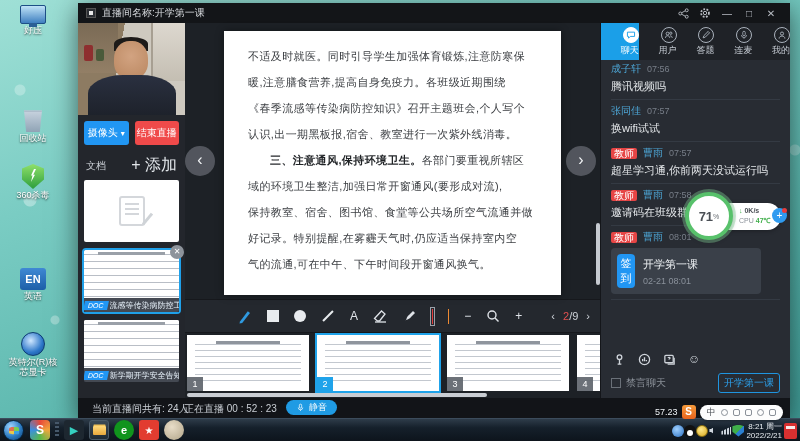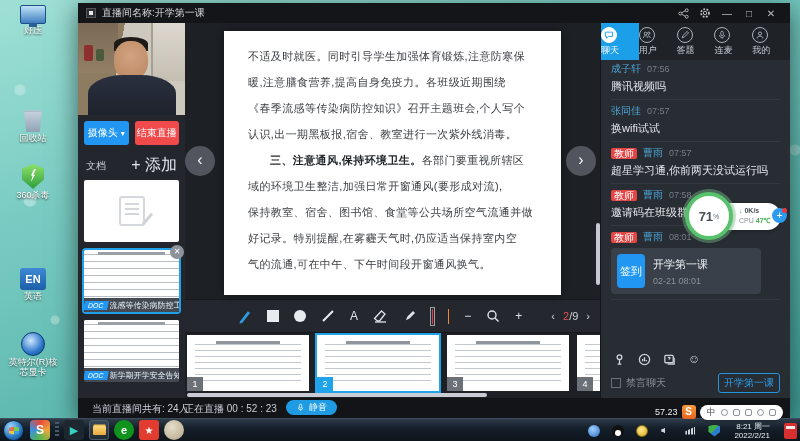--- a/index.html
+++ b/index.html
@@ -106,37 +106,37 @@
   .thumb .tl { position:absolute; inset:6px 8px; background:repeating-linear-gradient(#fff 0 3px, #c3c8cf 3px 4px, #fff 4px 6px); }
   .thumb .tl::before{content:"";position:absolute;left:20%;top:0;right:20%;height:3px;background:#8f959d;}
   .tnum { position:absolute; left:0; bottom:0; width:16px; height:14px; background:rgba(96,101,109,.92);
     color:#fff; font-size:9px; text-align:center; line-height:14px; z-index:2;}
   .thumb.active .tnum { background:#1fa3ea; }
   .hscroll { height:4px; width:300px; margin-left:2px; background:#c9cdd3; border-radius:2px; cursor:pointer; flex:0 0 auto;}
 
   
   .rightcol { width:190px; background:#282c33; display:flex; flex-direction:column; flex:0 0 auto; border-left:1px solid #14161a;}
   .tabs { height:37px; display:flex; background:#1f2227; flex:0 0 auto; }
-  .tab { flex:1; display:flex; flex-direction:column; align-items:flex-start; justify-content:center; gap:1px; cursor:pointer; }
+  .tab { flex:1; display:flex; flex-direction:column; align-items:flex-end; justify-content:center; gap:1px; cursor:pointer; }
   .tab .tcirc { width:16px; height:16px; border:1px solid #aab2bc; border-radius:50%; display:flex; align-items:center; justify-content:center; }
   .tab .tlabel { font-size:9px; color:#c3c9d1; }
   .tab svg { stroke:#aab2bc; fill:none; stroke-width:1.3; }
   .tab.active { background:#1b9fe8; }
   .tab.active .tcirc { background:#fff; border-color:#fff; }
   .tab.active svg { stroke:#1b9fe8; }
   .tab.active .tlabel { color:#fff; }
   .messages { flex:1; padding:2px 10px 0; overflow:hidden; }
   .msg { padding:4px 0 5px; border-bottom:1px solid #343a43; }
   .msg-head { display:flex; align-items:center; gap:6px; height:14px; }
   .badge-t { background:#e64545; color:#fff; font-size:10px; padding:0 3px; border-radius:2px; line-height:11px; }
   .mname { color:#4da6d6; font-size:10px; }
   .mtime { color:#787f89; font-size:9px; }
   .mtext { color:#e4e7ea; font-size:11px; line-height:15px; margin-top:3px; }
   .signin-card { margin-top:4px; background:#3a4049; border-radius:4px; padding:6px; display:flex; gap:8px; align-items:center; width:150px;}
-  .signin-btn { width:28px; height:34px; background:#2196f3; border:none; border-radius:4px; color:#fff; font-size:11px; cursor:pointer; }
+  .signin-btn { width:18px; height:34px; background:#2196f3; border:none; border-radius:4px; color:#fff; font-size:11px; cursor:pointer; }
   .signin-info .st { color:#eef1f4; font-size:11px; }
   .signin-info .sd { color:#8a919b; font-size:9px; margin-top:4px; }
   .chat-tools { height:18px; display:flex; align-items:center; gap:12px; padding:0 12px; flex:0 0 auto; }
   .ctool { color:#cfd4da; font-size:12px; line-height:12px; cursor:pointer; display:flex; align-items:center;}
   .ctool svg { stroke:#cfd4da; fill:none; stroke-width:1.4; }
   .chat-input { margin:4px 10px 0; height:46px; background:#f1f2f4; border-radius:2px; flex:0 0 auto; }
   .chat-input textarea { width:100%; height:100%; background:transparent; border:none; outline:none; resize:none;
     font-family:"Liberation Sans",sans-serif; font-size:11px; padding:6px; color:#333; }
   .chat-input textarea::placeholder { color:#9aa1a9; }
   .chat-foot { height:30px; display:flex; align-items:center; padding:4px 10px; flex:0 0 auto; }
@@ -165,21 +165,21 @@
   .tb-ic { width:20px; height:20px; margin-right:5px; border-radius:3px; display:flex; align-items:center; justify-content:center;
     font-size:11px; cursor:pointer; }
   .tb-sogou { background:conic-gradient(#e8483a,#f0a63c,#58b84a,#3a8fe0,#e8483a); color:#fff; font-weight:bold; font-size:12px; border-radius:4px;}
   .tb-sep { width:4px; height:16px; margin-right:5px; background:repeating-linear-gradient(180deg,#46586a 0 2px,transparent 2px 4px); cursor:default;}
   .tb-video { background:#1d2730; color:#35d0c0; }
   .tb-folder { background:linear-gradient(180deg,#3a4956,#202b35); border:1px solid #56real; position:relative; border:1px solid #4a5a68;}
   .tb-folder::after{content:"";width:13px;height:9px;background:linear-gradient(180deg,#ffd97a,#e8a83c);border-radius:1px;box-shadow:0 -2px 0 -0.5px #f2c35a;}
   .tb-e { background:#10941d; border-radius:50%; color:#fff; font-weight:bold; }
   .tb-cx { background:#e23c30; color:#fff; font-size:10px; }
   .tb-moon { background:radial-gradient(circle at 40% 35%, #e8ddc8, #b0a488); border-radius:50%; }
-  .tray { position:absolute; right:0; top:0; height:23px; display:flex; align-items:center; gap:12px; padding-right:3px;}
+  .tray { position:absolute; right:0; top:0; height:23px; display:flex; align-items:center; gap:0; padding-right:3px;}
   .tray-ic { width:12px; height:12px; cursor:pointer; }
   .ti-compass{border-radius:50%;background:radial-gradient(circle at 40% 35%,#9fd0ff,#2a6fc0);}
   .ti-qq{border-radius:50% 50% 45% 45%;background:#111;position:relative;}
   .ti-qq::after{content:"";position:absolute;left:3px;top:5px;width:6px;height:6px;background:#fff;border-radius:50%;}
   .ti-coin{border-radius:50%;background:radial-gradient(circle at 40% 35%,#ffe98a,#d8a81f);border:1px solid #8a6f12;}
   .ti-spk{position:relative;} .ti-spk::after{content:"";position:absolute;left:1px;top:3px;width:4px;height:6px;background:#cfd6dd;clip-path:polygon(0 25%,40% 25%,100% 0,100% 100%,40% 75%,0 75%);}
   .ti-net{position:relative;} .ti-net::after{content:"";position:absolute;left:1px;bottom:2px;width:10px;height:8px;
     background:linear-gradient(90deg,#cfd6dd 0 2px,transparent 2px 3px,#cfd6dd 3px 5px,transparent 5px 6px,#cfd6dd 6px 8px,transparent 8px 9px,#cfd6dd 9px);clip-path:polygon(0 60%,100% 0,100% 100%,0 100%);}
   .ti-shield{background:linear-gradient(135deg,#3fae4a 50%,#2a7fd0 50%);clip-path:polygon(50% 0,100% 15%,100% 60%,50% 100%,0 60%,0 15%);}
   .clock { text-align:right; color:#e8edf2; font-size:8px; line-height:9px; padding:0 2px; cursor:default;}

